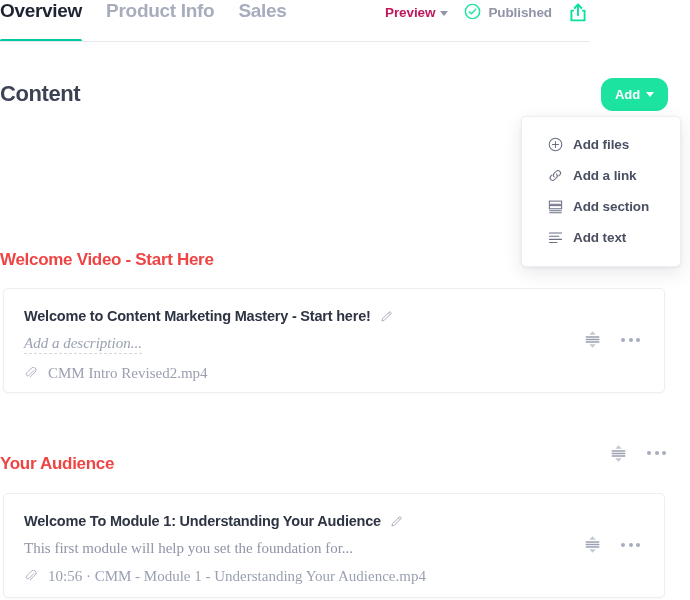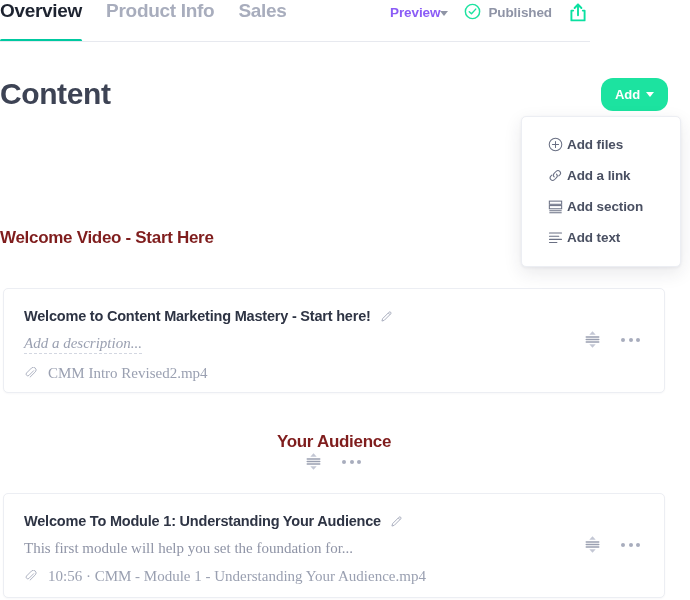--- a/index.html
+++ b/index.html
@@ -68,23 +68,24 @@
     position: absolute;
     right: 2px;
     top: 2px;
     display: flex;
     align-items: center;
     gap: 16px;
   }
   .preview-btn {
     display: flex;
     align-items: center;
+    gap: 5px;
     font-size: 13.5px;
     font-weight: bold;
-    color: #8b5cf6;
+    color: #be185d;
     cursor: pointer;
     letter-spacing: -0.1px;
   }
   .caret-down {
     width: 0; height: 0;
     border-left: 4px solid transparent;
     border-right: 4px solid transparent;
     border-top: 5px solid #8f94a6;
     margin-top: 2px;
   }
@@ -106,21 +107,21 @@
     left: 0;
     top: 76px;
     width: 690px;
     height: 36px;
     display: flex;
     align-items: center;
     justify-content: space-between;
     padding-right: 22px;
   }
   .page-title {
-    font-size: 30px;
+    font-size: 22px;
     font-weight: bold;
     color: #3d4354;
     letter-spacing: -0.4px;
   }
   .add-btn {
     display: flex;
     align-items: center;
     gap: 6px;
     background: #1ce3a0;
     color: #ffffff;
@@ -146,21 +147,21 @@
     background: #ffffff;
     border: 1px solid #eceef3;
     border-radius: 5px;
     box-shadow: 0 6px 18px rgba(35,40,60,0.10), 0 1px 3px rgba(35,40,60,0.06);
     padding: 12px 0 13px 0;
     z-index: 20;
   }
   .menu-item {
     display: flex;
     align-items: center;
-    gap: 4px;
+    gap: 10px;
     padding: 8px 0 8px 26px;
     font-size: 13.5px;
     font-weight: bold;
     color: #4a5062;
     cursor: pointer;
     letter-spacing: -0.1px;
     text-align: center;
   }
   .menu-icon {
     width: 15px; height: 15px;
@@ -174,22 +175,23 @@
     left: 0;
     width: 690px;
     display: flex;
     align-items: center;
     justify-content: space-between;
     padding-right: 22px;
   }
   .section-title {
     font-size: 17px;
     font-weight: bold;
-    color: #7f1d1d;
+    color: #ef4444;
     letter-spacing: -0.3px;
+    margin-top: 22px;
   }
   .section-actions {
     display: flex;
     align-items: center;
     gap: 18px;
   }
 
   
   .drag-handle { cursor: grab; display: flex; align-items: center; }
   .dots-btn {
@@ -399,21 +401,21 @@
         </span>
         <span class="dots-btn">
           <i></i>
             <i></i>
             <i></i>
         </span>
       </div>
     </div>
   </div>
 
-  <div class="section-head" style="top:432px;flex-direction:column;">
+  <div class="section-head" style="top:432px;">
     <div class="section-title">Your Audience</div>
     <div class="section-actions">
       <span class="drag-handle">
         <svg width="17" height="19" viewBox="0 0 18 20">
           <path d="M9 1.2 L12.4 5.0 H5.6 Z" fill="#c3c7d4"></path>
           <path d="M9 18.8 L12.4 15.0 H5.6 Z" fill="#c3c7d4"></path>
           <path d="M2.4 7.4 H15.6 M2.4 10.0 H15.6 M2.4 12.6 H15.6" stroke="#9aa0b1" stroke-width="1.6" stroke-linecap="round"></path>
         </svg>
       </span>
       <span class="dots-btn">

